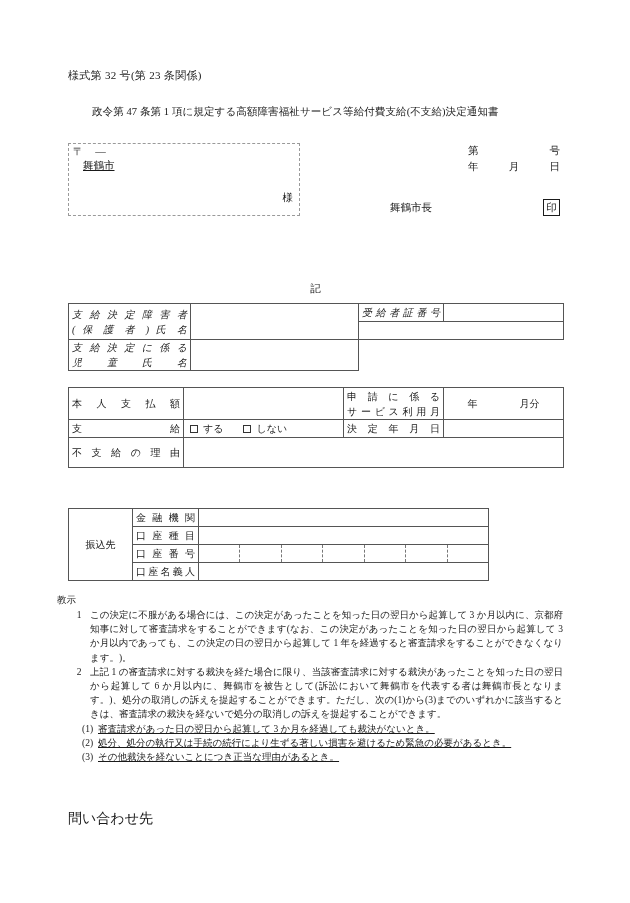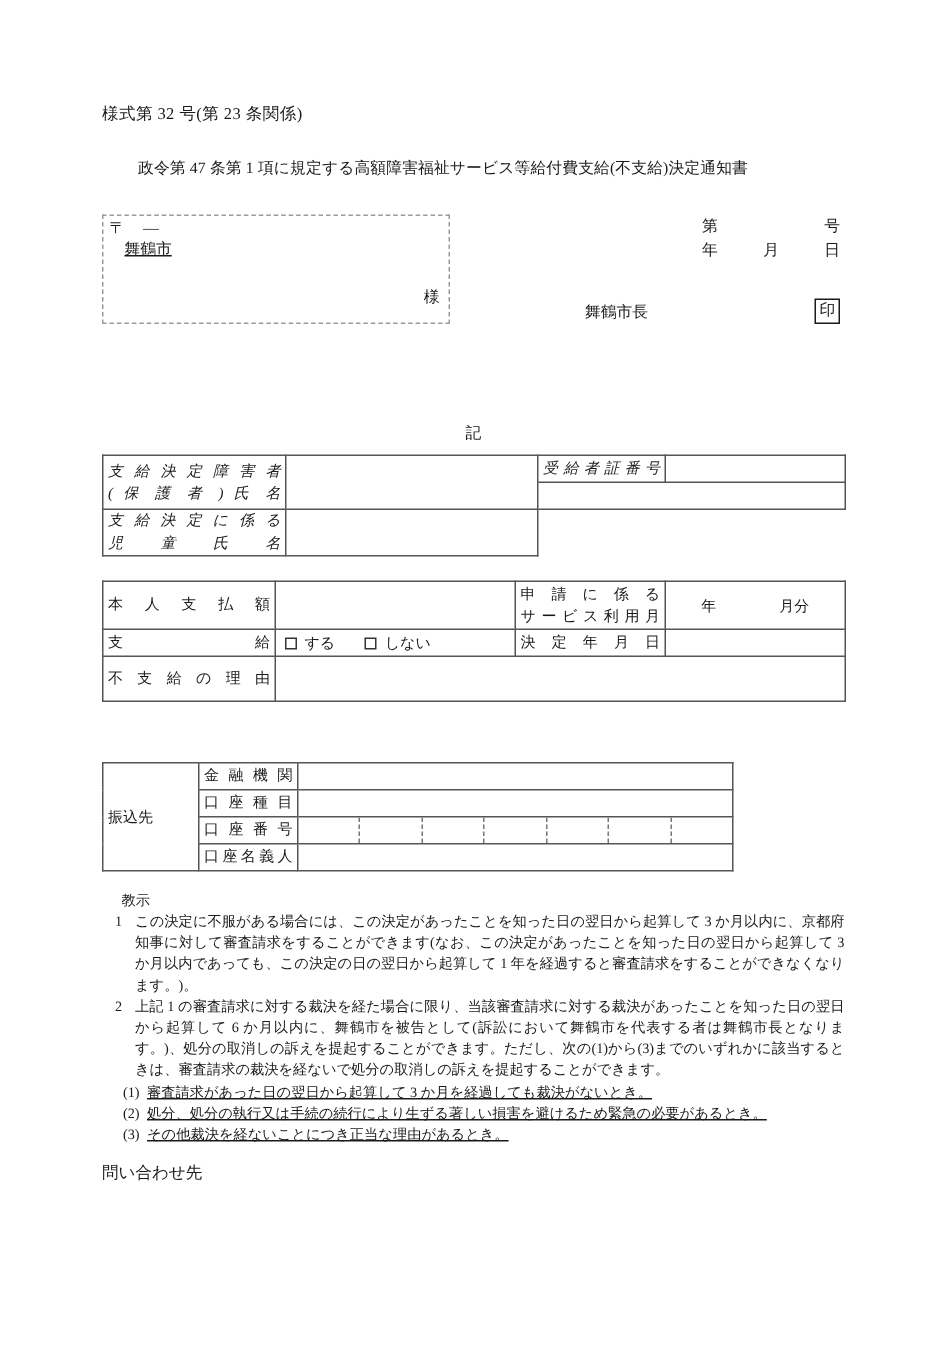--- a/index.html
+++ b/index.html
@@ -165,21 +165,21 @@
     box-sizing: border-box;
   }
   
   .sp {
     display: block;
     text-align: justify;
     text-align-last: justify;
     text-justify: inter-character;
     line-height: 15px;
   }
-  .ctr { }
+  .ctr { text-align: center; }
 
   
   #table-recipient { left: 68px; top: 303px; width: 495px; font-style: italic; }
 
   
   #table-decision { left: 68px; top: 387px; width: 495px; }
   .dt-row {
     display: flex;
     justify-content: space-around;
     padding: 0 10px;
@@ -213,21 +213,21 @@
   .acct-digits span {
     flex: 1;
     border-right: 1px dashed #777;
   }
   .acct-digits span:first-child { border-right: 1px dashed #777; }
   .acct-digits span:last-child { border-right: none; }
 
   
   .kyoji-title {
     position: absolute;
-    left: 81px;
+    left: 57px;
     top: 594px;
     font-size: 9.5px;
   }
   .kyoji-list {
     position: absolute;
     left: 68px;
     top: 608px;
     width: 495px;
     font-size: 9.5px;
     line-height: 14.2px;
@@ -259,22 +259,22 @@
   }
   .sub-text {
     flex: 1;
     text-align: justify;
     text-justify: inter-character;
     text-decoration: underline;
   }
   .contact {
     position: absolute;
     left: 68px;
-    top: 774px;
-    font-size: 11px;
+    top: 810px;
+    font-size: 14px;
   }
 </style>
 </head>
 <body>
 
 <div class="page">
 
   <div class="form-no">様式第 32 号(第 23 条関係)</div>
   <div class="doc-title">政令第 47 条第 1 項に規定する高額障害福祉サービス等給付費支給(不支給)決定通知書</div>
 

